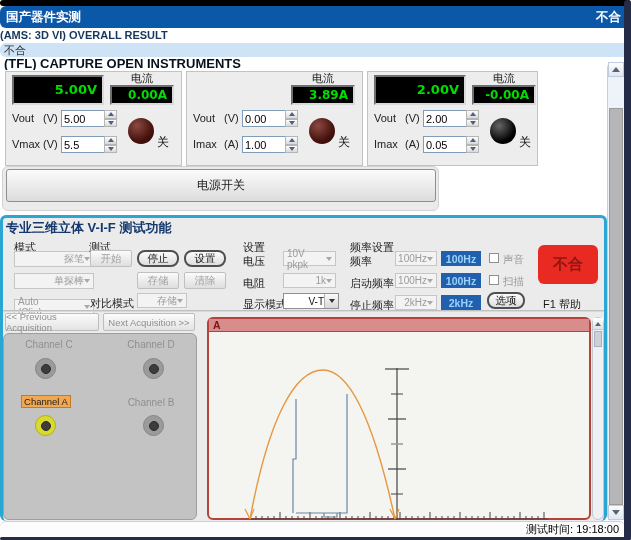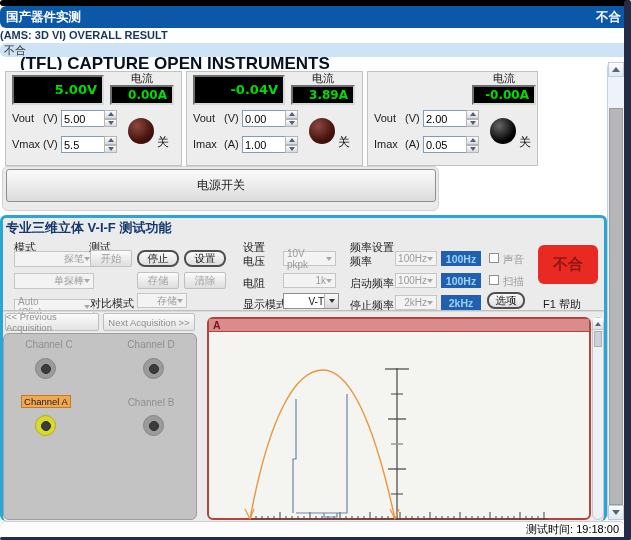--- a/index.html
+++ b/index.html
@@ -9,21 +9,21 @@
   
   .topstrip{left:0;top:0;width:631px;height:6px;background:#000;}
   .titlebar{left:0;top:6px;width:631px;height:22px;background:var(--titlebar);color:#fff;
     font-weight:bold;font-size:12.5px;display:flex;align-items:center;justify-content:space-between;
     padding:0 10px 0 6px;box-sizing:border-box;}
   .row-ams{left:0;top:28px;width:631px;height:15px;background:#fff;color:var(--navy_text);
     font-weight:bold;font-size:11px;line-height:15px;box-sizing:border-box;}
   .row-fail{left:0;top:43px;width:631px;height:14px;background:var(--row_highlight);color:#333;
     font-size:11px;line-height:14px;padding-left:4px;box-sizing:border-box;}
   .row-tfl{left:0;top:57px;width:631px;height:13px;background:#fff;color:#06121f;
-    font-weight:bold;font-size:17px;line-height:13px;padding-left:20px;box-sizing:border-box;}
+    font-weight:bold;font-size:13px;line-height:13px;padding-left:4px;box-sizing:border-box;}
   
   .instr-area{left:0;top:70px;width:607px;height:145px;background:#fff;}
   .supply{position:absolute;top:1px;width:177px;height:95px;background:#ededed;
     border:1px solid #c2c2c2;box-sizing:border-box;}
   .lcd{position:absolute;background:var(--lcd_bg);border:2px solid;border-color:#6f6f6f #d9d9d9 #d9d9d9 #6f6f6f;
     color:var(--lcd_green);font-family:"DejaVu Sans","Liberation Sans",sans-serif;font-weight:bold;
     text-align:right;box-sizing:border-box;}
   .lcd-big{left:6px;top:3px;width:92px;height:30px;font-size:13px;line-height:26px;padding-right:5px;}
   .lcd-small{left:104px;top:13px;width:64px;height:20px;font-size:12px;line-height:16px;padding-right:5px;}
   .cur-label{position:absolute;left:104px;top:-1px;width:64px;text-align:center;font-size:11px;color:#222;}
@@ -149,21 +149,20 @@
           <span class="spin-btn">
               <span class="tri-dn"></span>
             </span>
         </span>
       </div>
       <div class="knob knob-maroon"></div>
       <div class="knob-off">关</div>
     </div>
 
     <div class="supply" style="left:186px;">
-      <div class="lcd lcd-big">-0.04V</div>
       <div class="cur-label">电流</div>
       <div class="lcd lcd-small">3.89A</div>
       <div class="frow" style="top:38px;">
         <span class="lab">Vout</span>
         <span class="unit">(V)</span>
         <input value="0.00" style="">
         <span class="spinner">
           <span class="spin-btn">
               <span class="tri-up"></span>
             </span>
@@ -183,20 +182,21 @@
           <span class="spin-btn">
               <span class="tri-dn"></span>
             </span>
         </span>
       </div>
       <div class="knob knob-maroon"></div>
       <div class="knob-off">关</div>
     </div>
 
     <div class="supply" style="left:367px;width:171px;">
+      <div class="lcd lcd-big">2.00V</div>
       <div class="cur-label">电流</div>
       <div class="lcd lcd-small">-0.00A</div>
       <div class="frow" style="top:38px;">
         <span class="lab">Vout</span>
         <span class="unit">(V)</span>
         <input value="2.00" style="">
         <span class="spinner">
           <span class="spin-btn">
               <span class="tri-up"></span>
             </span>

